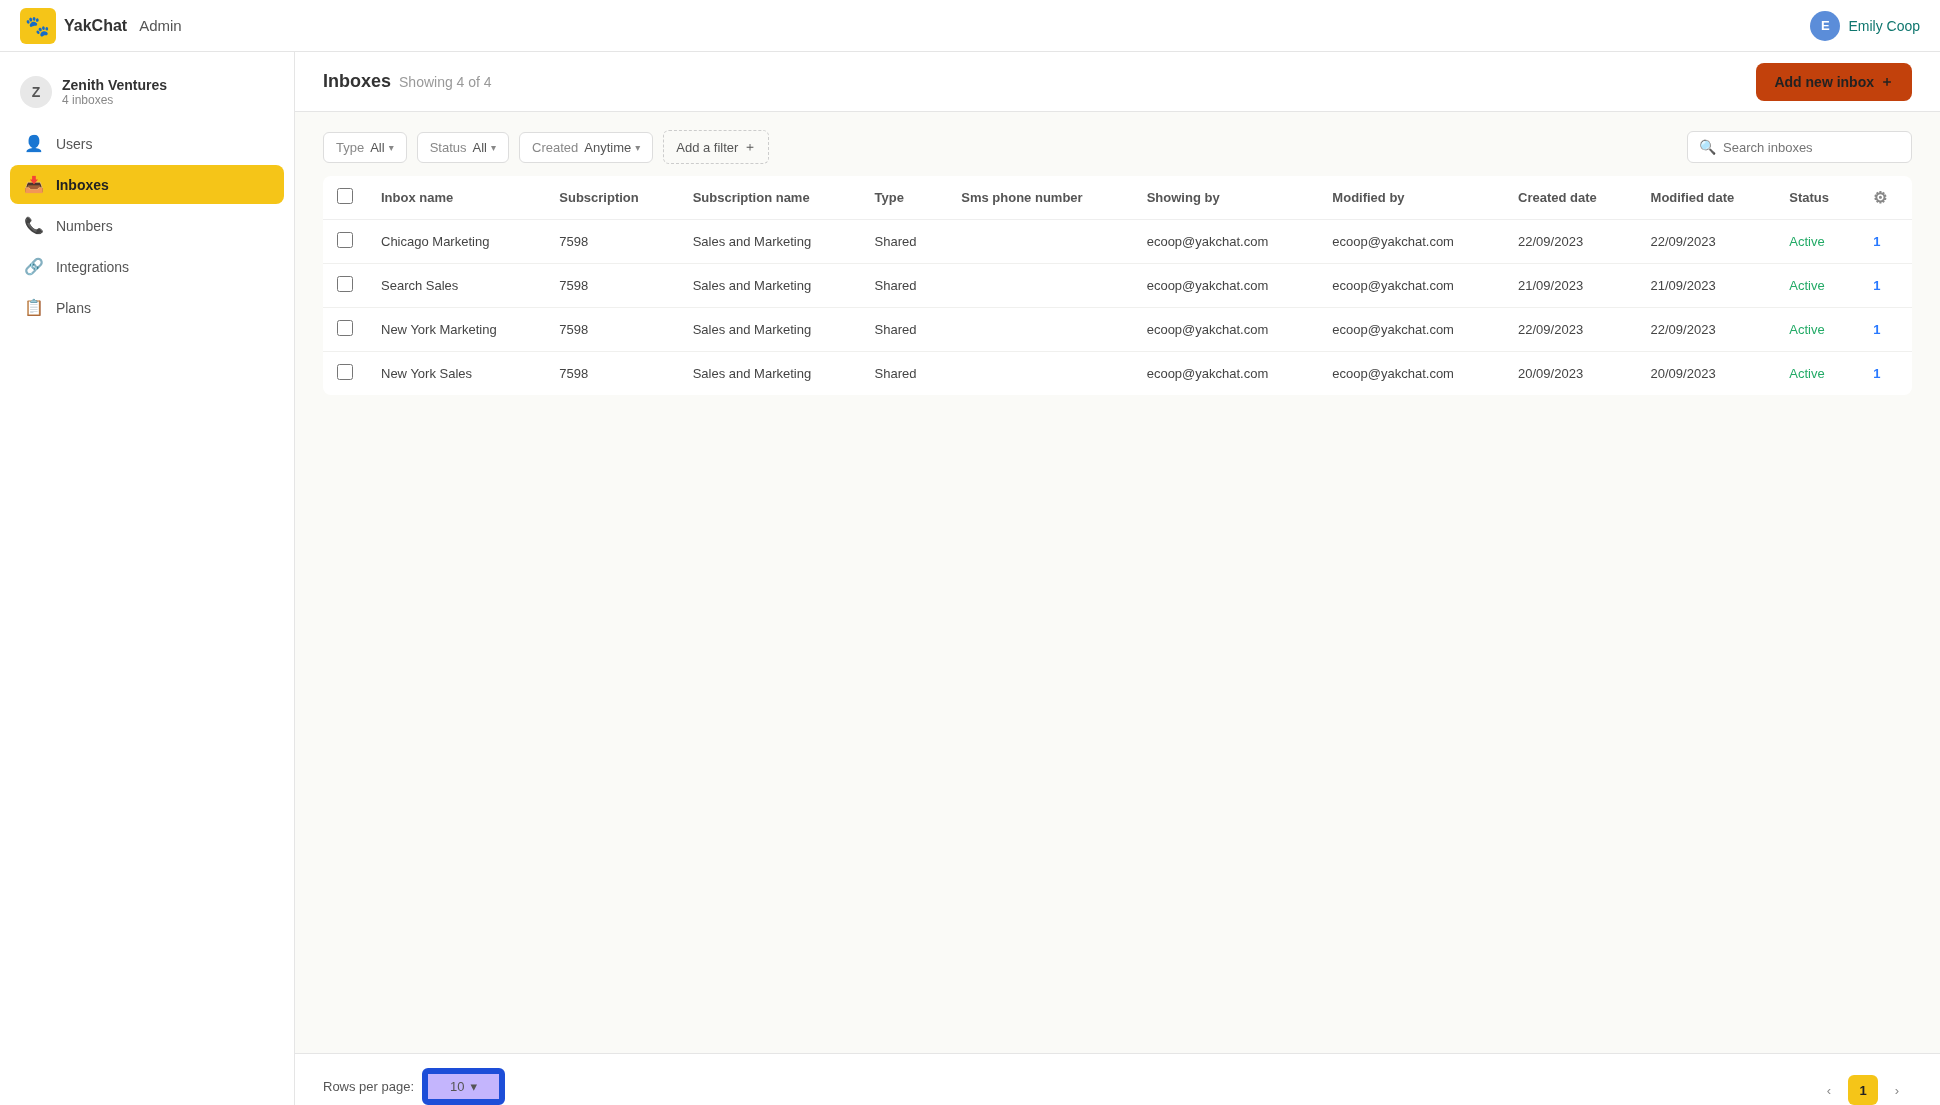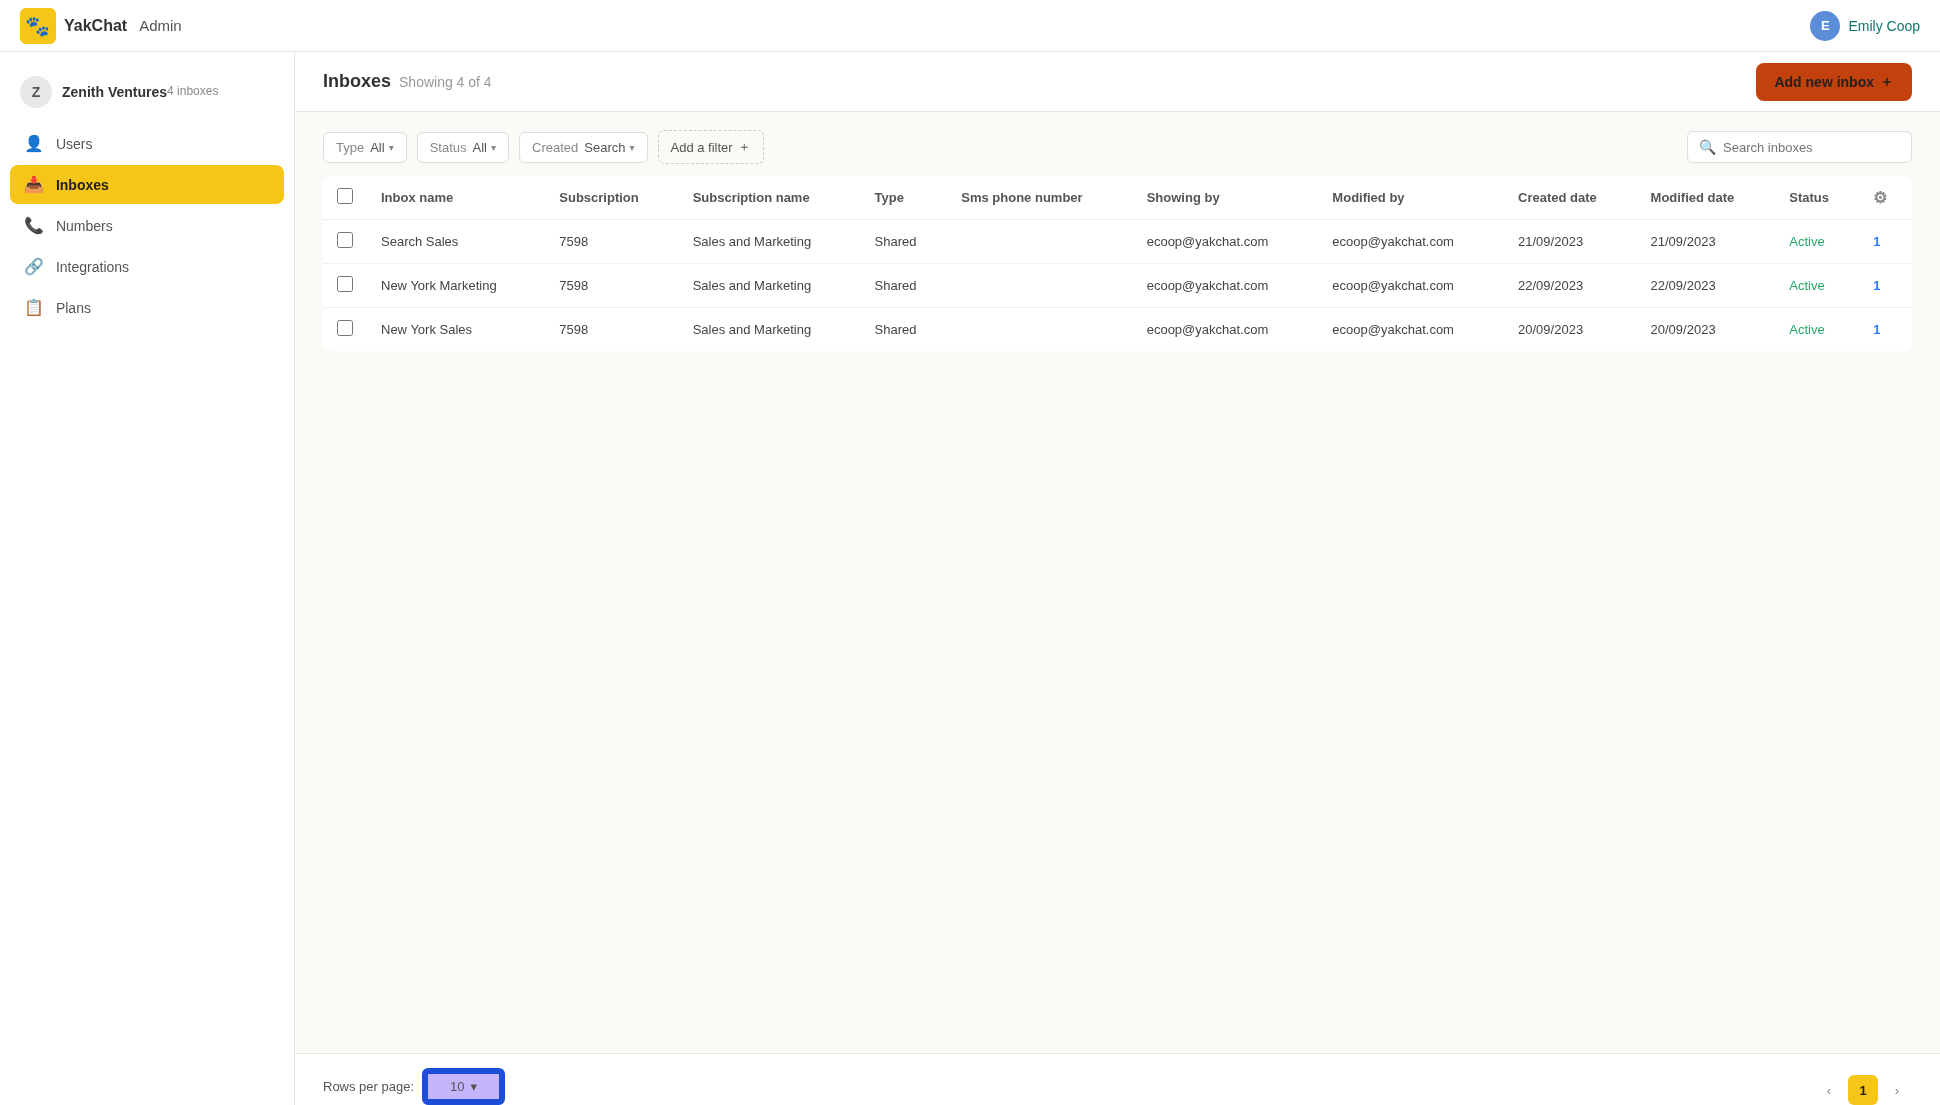--- a/index.html
+++ b/index.html
@@ -15,21 +15,21 @@
     .user-avatar { width: 30px; height: 30px; background: #5b8dd9; border-radius: 50%; display: flex; align-items: center; justify-content: center; color: #fff; font-size: 13px; font-weight: 600; }
     .user-name { font-size: 14px; color: #0f766e; }
 
     
     .main-layout { display: flex; flex: 1; overflow: hidden; }
 
     
     .sidebar { width: 295px; background: #fff; border-right: 1px solid #e5e5e5; padding: 16px 0; display: flex; flex-direction: column; flex-shrink: 0; }
     .workspace { display: flex; align-items: center; gap: 10px; padding: 8px 20px 16px; }
     .workspace-avatar { width: 32px; height: 32px; background: #e8e8e8; border-radius: 50%; display: flex; align-items: center; justify-content: center; font-weight: 700; font-size: 14px; color: #555; }
-    .workspace-info { display: flex; flex-direction: row; }
+    .workspace-info { display: flex; flex-direction: column; }
     .workspace-name { font-weight: 600; font-size: 14px; }
     .workspace-sub { font-size: 12px; color: #888; }
     .sidebar-nav { display: flex; flex-direction: column; padding: 0 10px; gap: 2px; }
     .nav-item { display: flex; align-items: center; gap: 12px; padding: 10px 14px; border-radius: 8px; cursor: pointer; font-size: 14px; color: #555; }
     .nav-item.active { background: #f5c518; color: #222; font-weight: 600; }
     .nav-icon { font-size: 16px; }
 
     
     .content { flex: 1; display: flex; flex-direction: column; overflow: hidden; }
 
@@ -141,21 +141,21 @@
         <span>All</span>
         <span class="chevron">▾</span>
       </button>
       <button class="filter-btn">
         <span class="label-gray">Status</span>
         <span>All</span>
         <span class="chevron">▾</span>
       </button>
       <button class="filter-btn">
         <span class="label-gray">Created</span>
-        <span>Search</span>
+        <span>Anytime</span>
         <span class="chevron">▾</span>
       </button>
       <button class="add-filter-btn">
         <span>Add a filter</span>
         <span>＋</span>
       </button>
       <div class="search-box">
         <span class="search-icon">🔍</span>
         <input type="text" placeholder="Search inboxes" style="">
       </div>
@@ -175,20 +175,36 @@
             <th>Sms phone number</th>
             <th>Showing by</th>
             <th>Modified by</th>
             <th>Created date</th>
             <th>Modified date</th>
             <th>Status</th>
             <th><span class="gear-icon">⚙</span></th>
           </tr>
         </thead>
         <tbody id="table-body">
+        <tr>
+      <td class="checkbox-cell">
+        <input type="checkbox" class="checkbox" style="">
+      </td>
+      <td>Chicago Marketing</td>
+      <td>7598</td>
+      <td>Sales and Marketing</td>
+      <td>Shared</td>
+      <td></td>
+      <td>ecoop@yakchat.com</td>
+      <td>ecoop@yakchat.com</td>
+      <td>22/09/2023</td>
+      <td>22/09/2023</td>
+      <td class="status-active">Active</td>
+      <td class="count-badge">1</td>
+    </tr>
             <tr>
       <td class="checkbox-cell">
         <input type="checkbox" class="checkbox" style="">
       </td>
       <td>Search Sales</td>
       <td>7598</td>
       <td>Sales and Marketing</td>
       <td>Shared</td>
       <td></td>
       <td>ecoop@yakchat.com</td>

